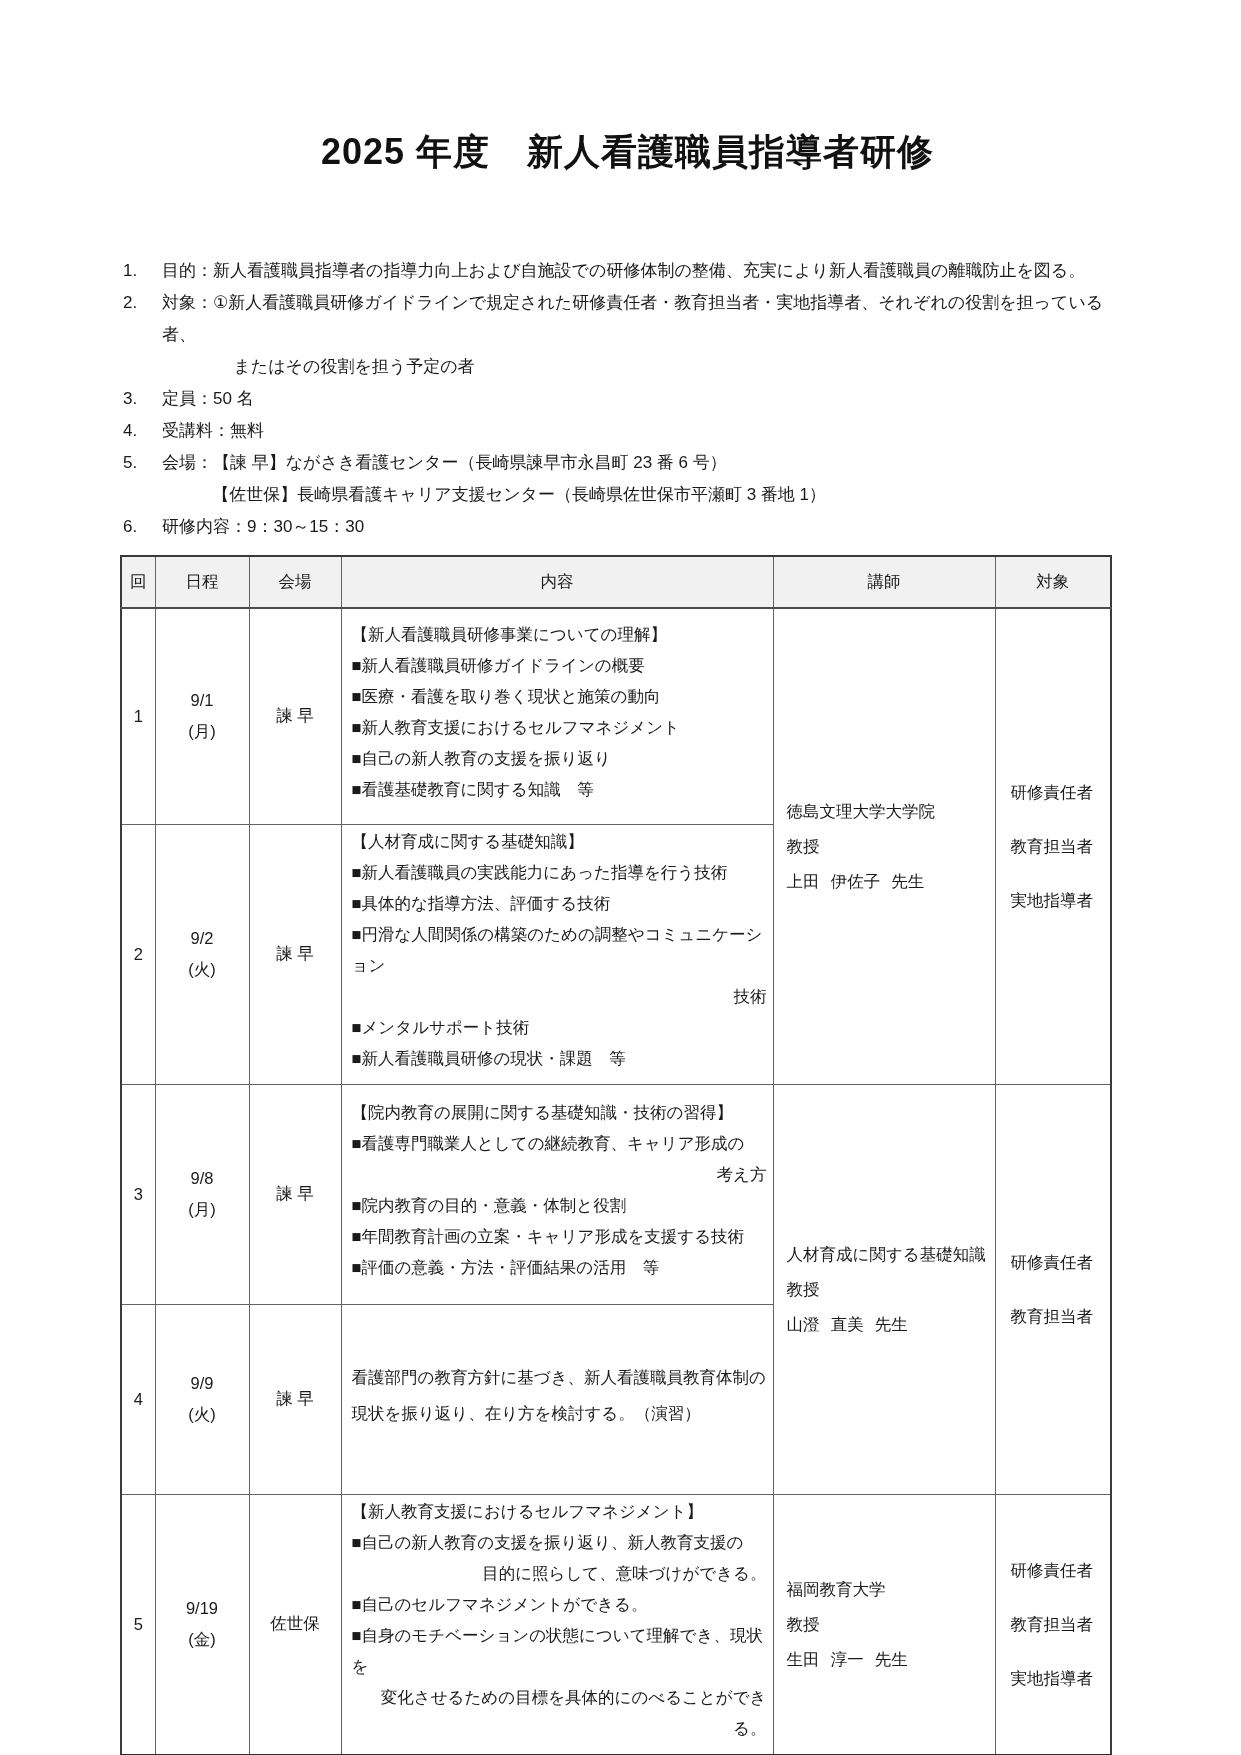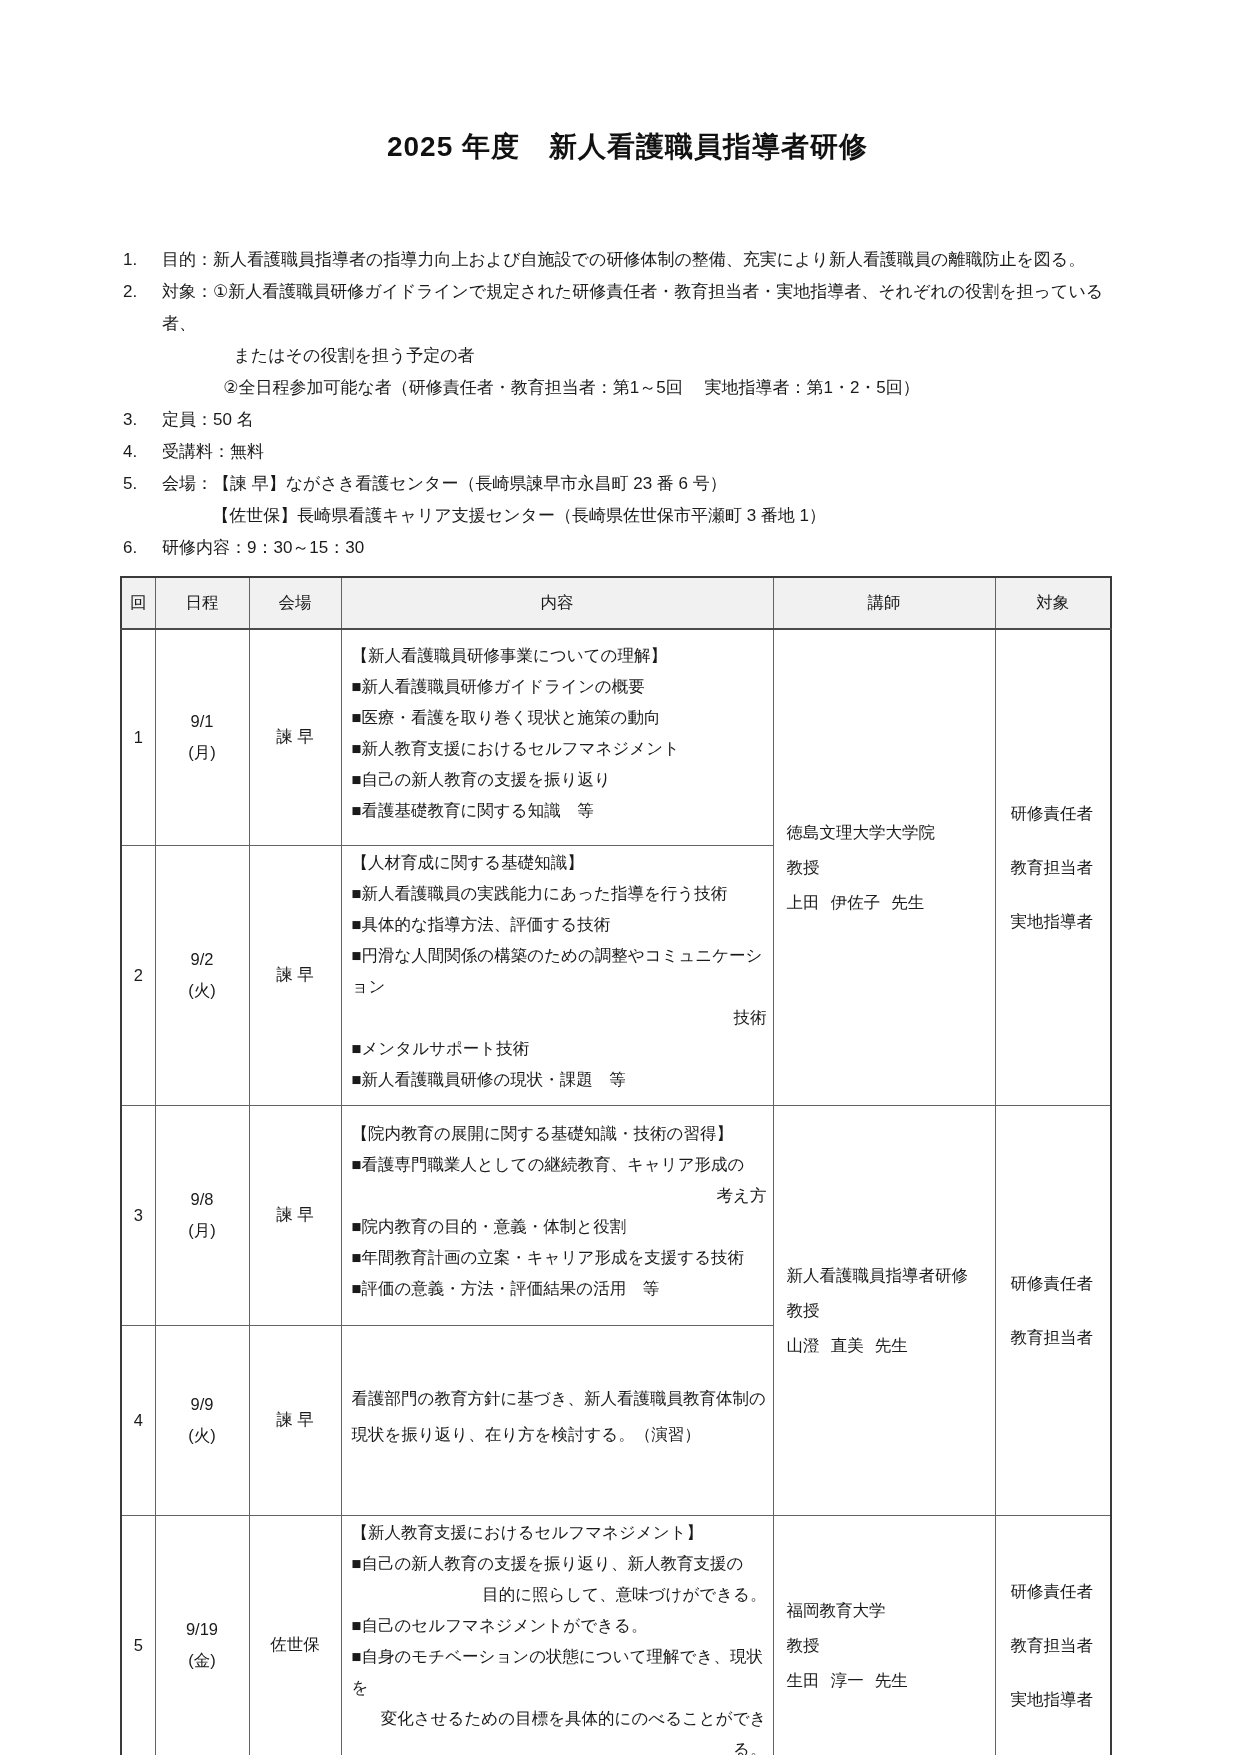--- a/index.html
+++ b/index.html
@@ -11,21 +11,21 @@
     position: relative;
     overflow: hidden;
   }
   .page {
     width: 1241px; height: 1755px;
     padding: 128px 106px 0 120px;
     background: #ffffff;
   }
   .doc-title {
     text-align: center;
-    font-size: 28px;
+    font-size: 36px;
     font-weight: bold;
     letter-spacing: 1px;
     margin-bottom: 78px;
     color: #111;
   }
   
   .info-list { font-size: 17px; line-height: 32px; }
   .info-row { display: flex; }
   .info-num { width: 42px; flex: 0 0 42px; padding-left: 3px; }
   .info-body { flex: 1; }
@@ -88,21 +88,20 @@
       <div class="info-num">1.</div>
       <div class="info-body">
           <div>目的：新人看護職員指導者の指導力向上および自施設での研修体制の整備、充実により新人看護職員の離職防止を図る。</div>
         </div>
     </div>
     <div class="info-row">
       <div class="info-num">2.</div>
       <div class="info-body">
         <div>対象：①新人看護職員研修ガイドラインで規定された研修責任者・教育担当者・実地指導者、それぞれの役割を担っている者、</div>
         <div class="ind-a">またはその役割を担う予定の者</div>
-        <div class="ind-b">②全日程参加可能な者（研修責任者・教育担当者：第1～5回　 実地指導者：第1・2・5回）</div>
       </div>
     </div>
     <div class="info-row">
       <div class="info-num">3.</div>
       <div class="info-body">
           <div>定員：50 名</div>
         </div>
     </div>
     <div class="info-row">
       <div class="info-num">4.</div>
@@ -200,21 +199,21 @@
         <td class="c-venue">諫 早</td>
         <td class="c-content">
           <div>【院内教育の展開に関する基礎知識・技術の習得】</div>
           <div>■看護専門職業人としての継続教育、キャリア形成の</div>
           <div class="cont">考え方</div>
           <div>■院内教育の目的・意義・体制と役割</div>
           <div>■年間教育計画の立案・キャリア形成を支援する技術</div>
           <div>■評価の意義・方法・評価結果の活用　等</div>
         </td>
         <td class="c-lect" rowspan="2">
-          <div>新人看護職員指導者研修</div>
+          <div>人材育成に関する基礎知識</div>
           <div>教授</div>
           <div class="nm">山澄 直美 先生</div>
         </td>
         <td class="c-tgt tgt-wide" rowspan="2">
           <div class="tgt-item">研修責任者</div>
           <div class="tgt-item">教育担当者</div>
         </td>
       </tr>
 
       <tr style="height:190px;">

